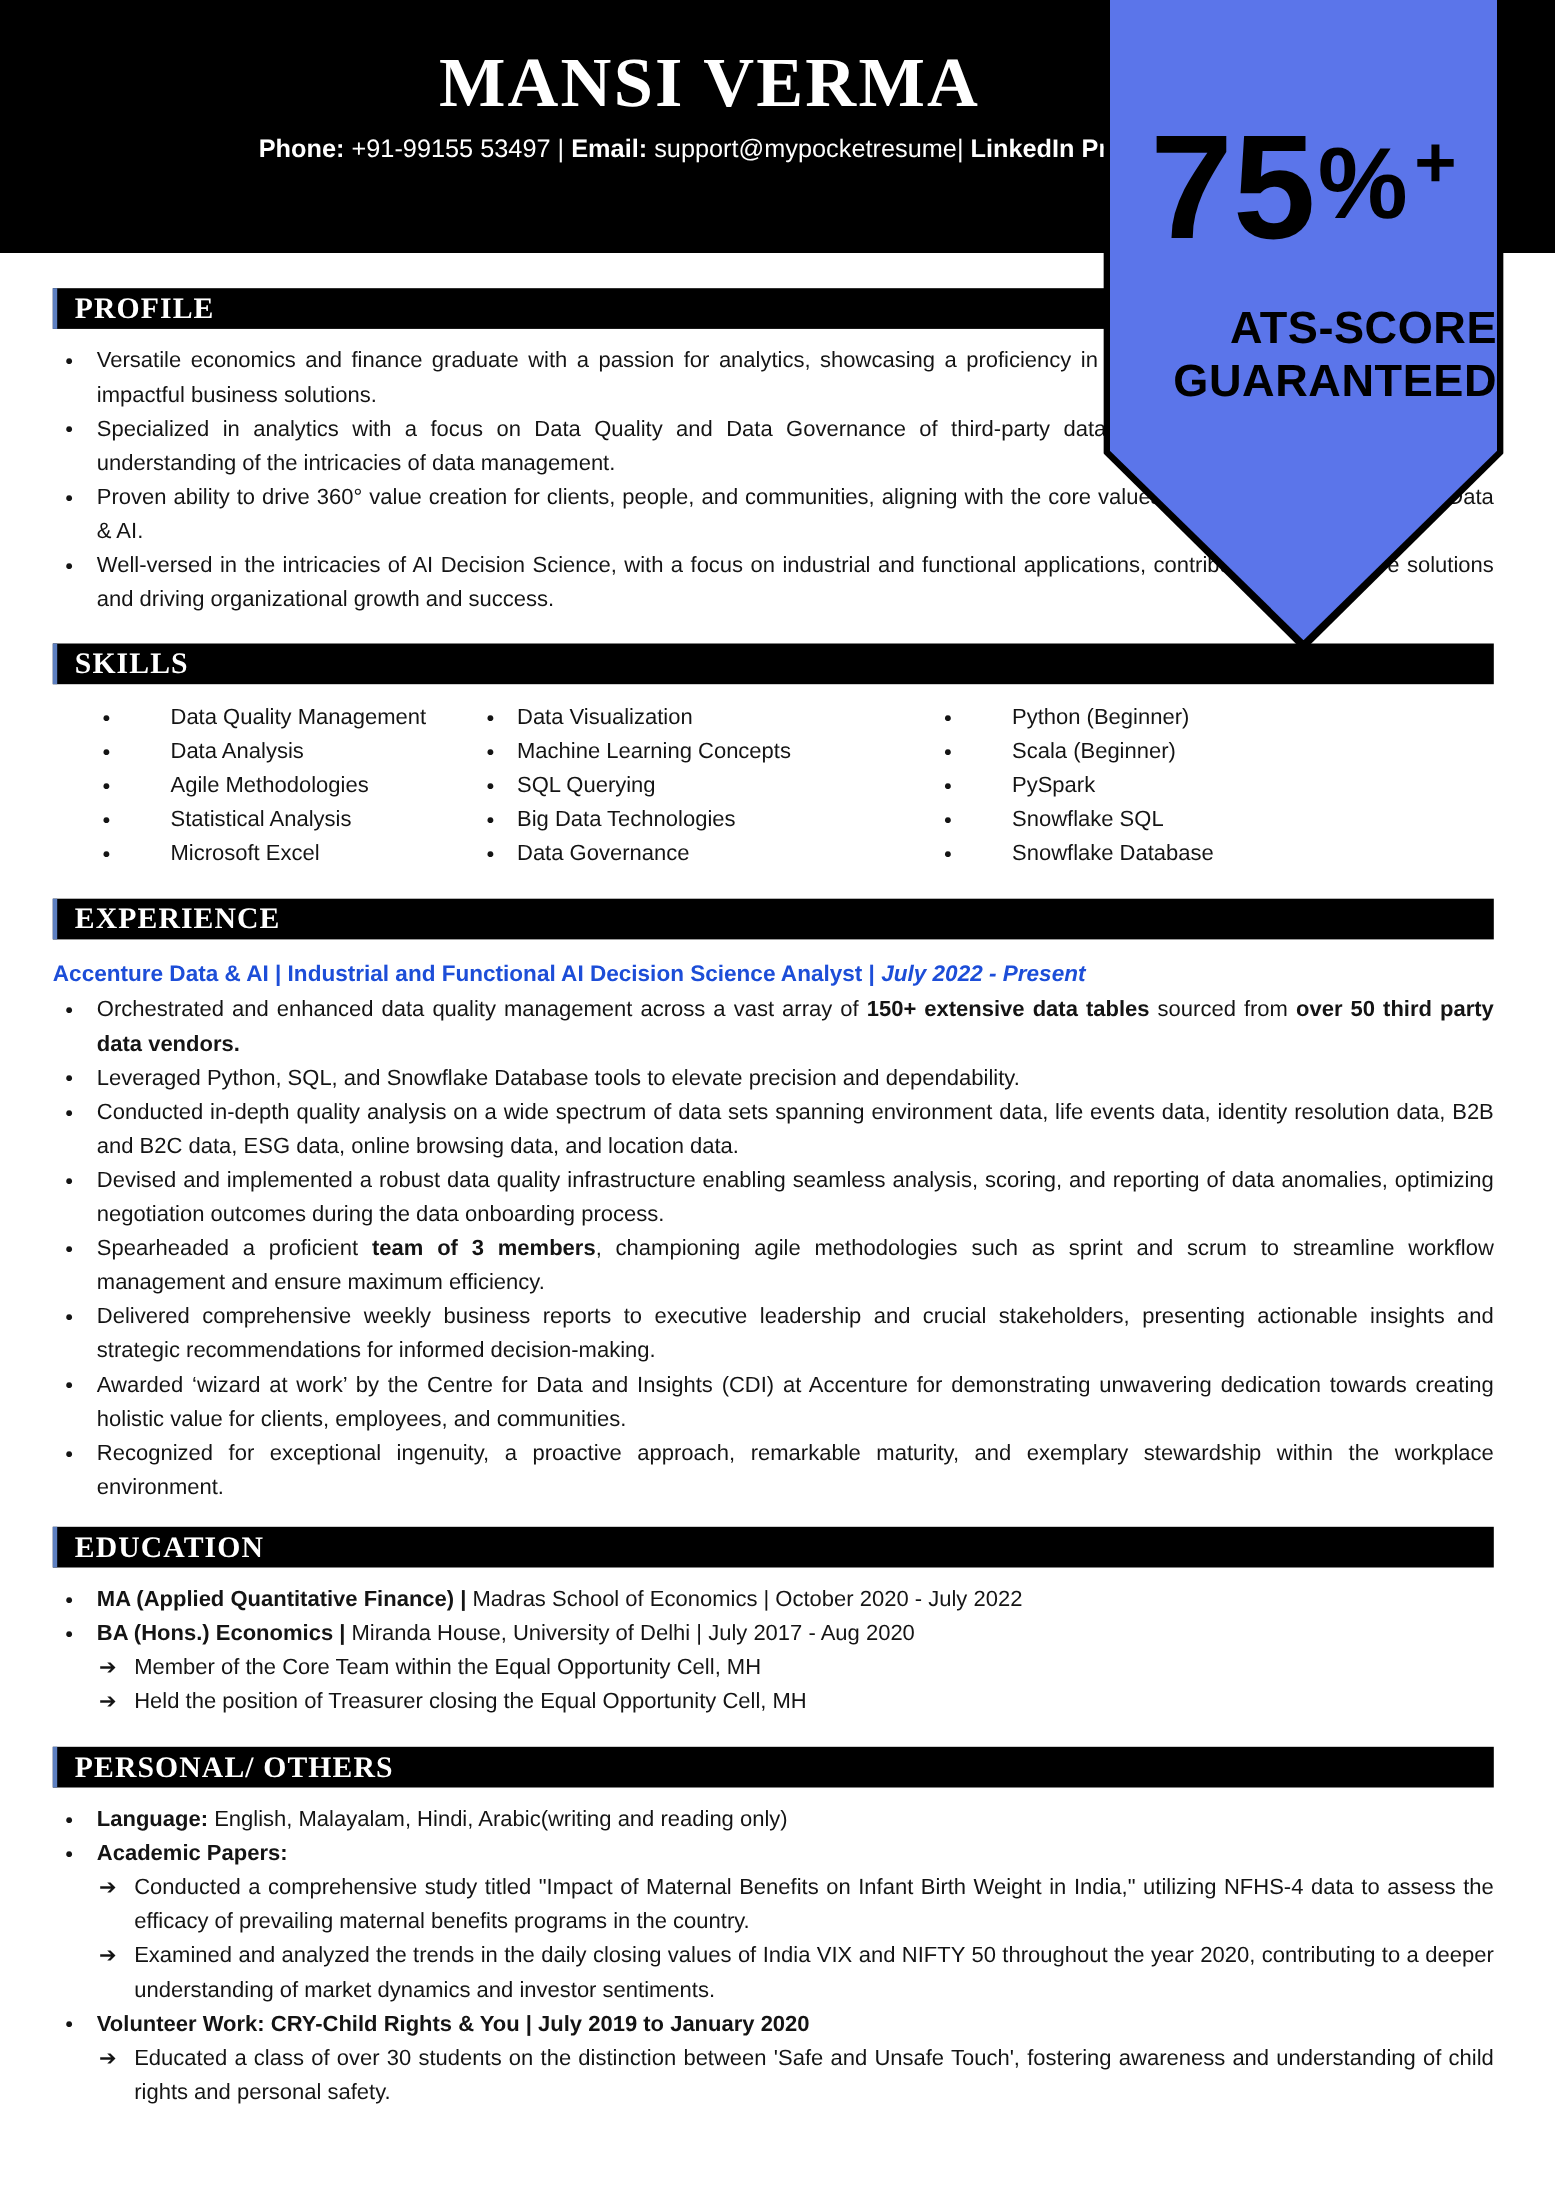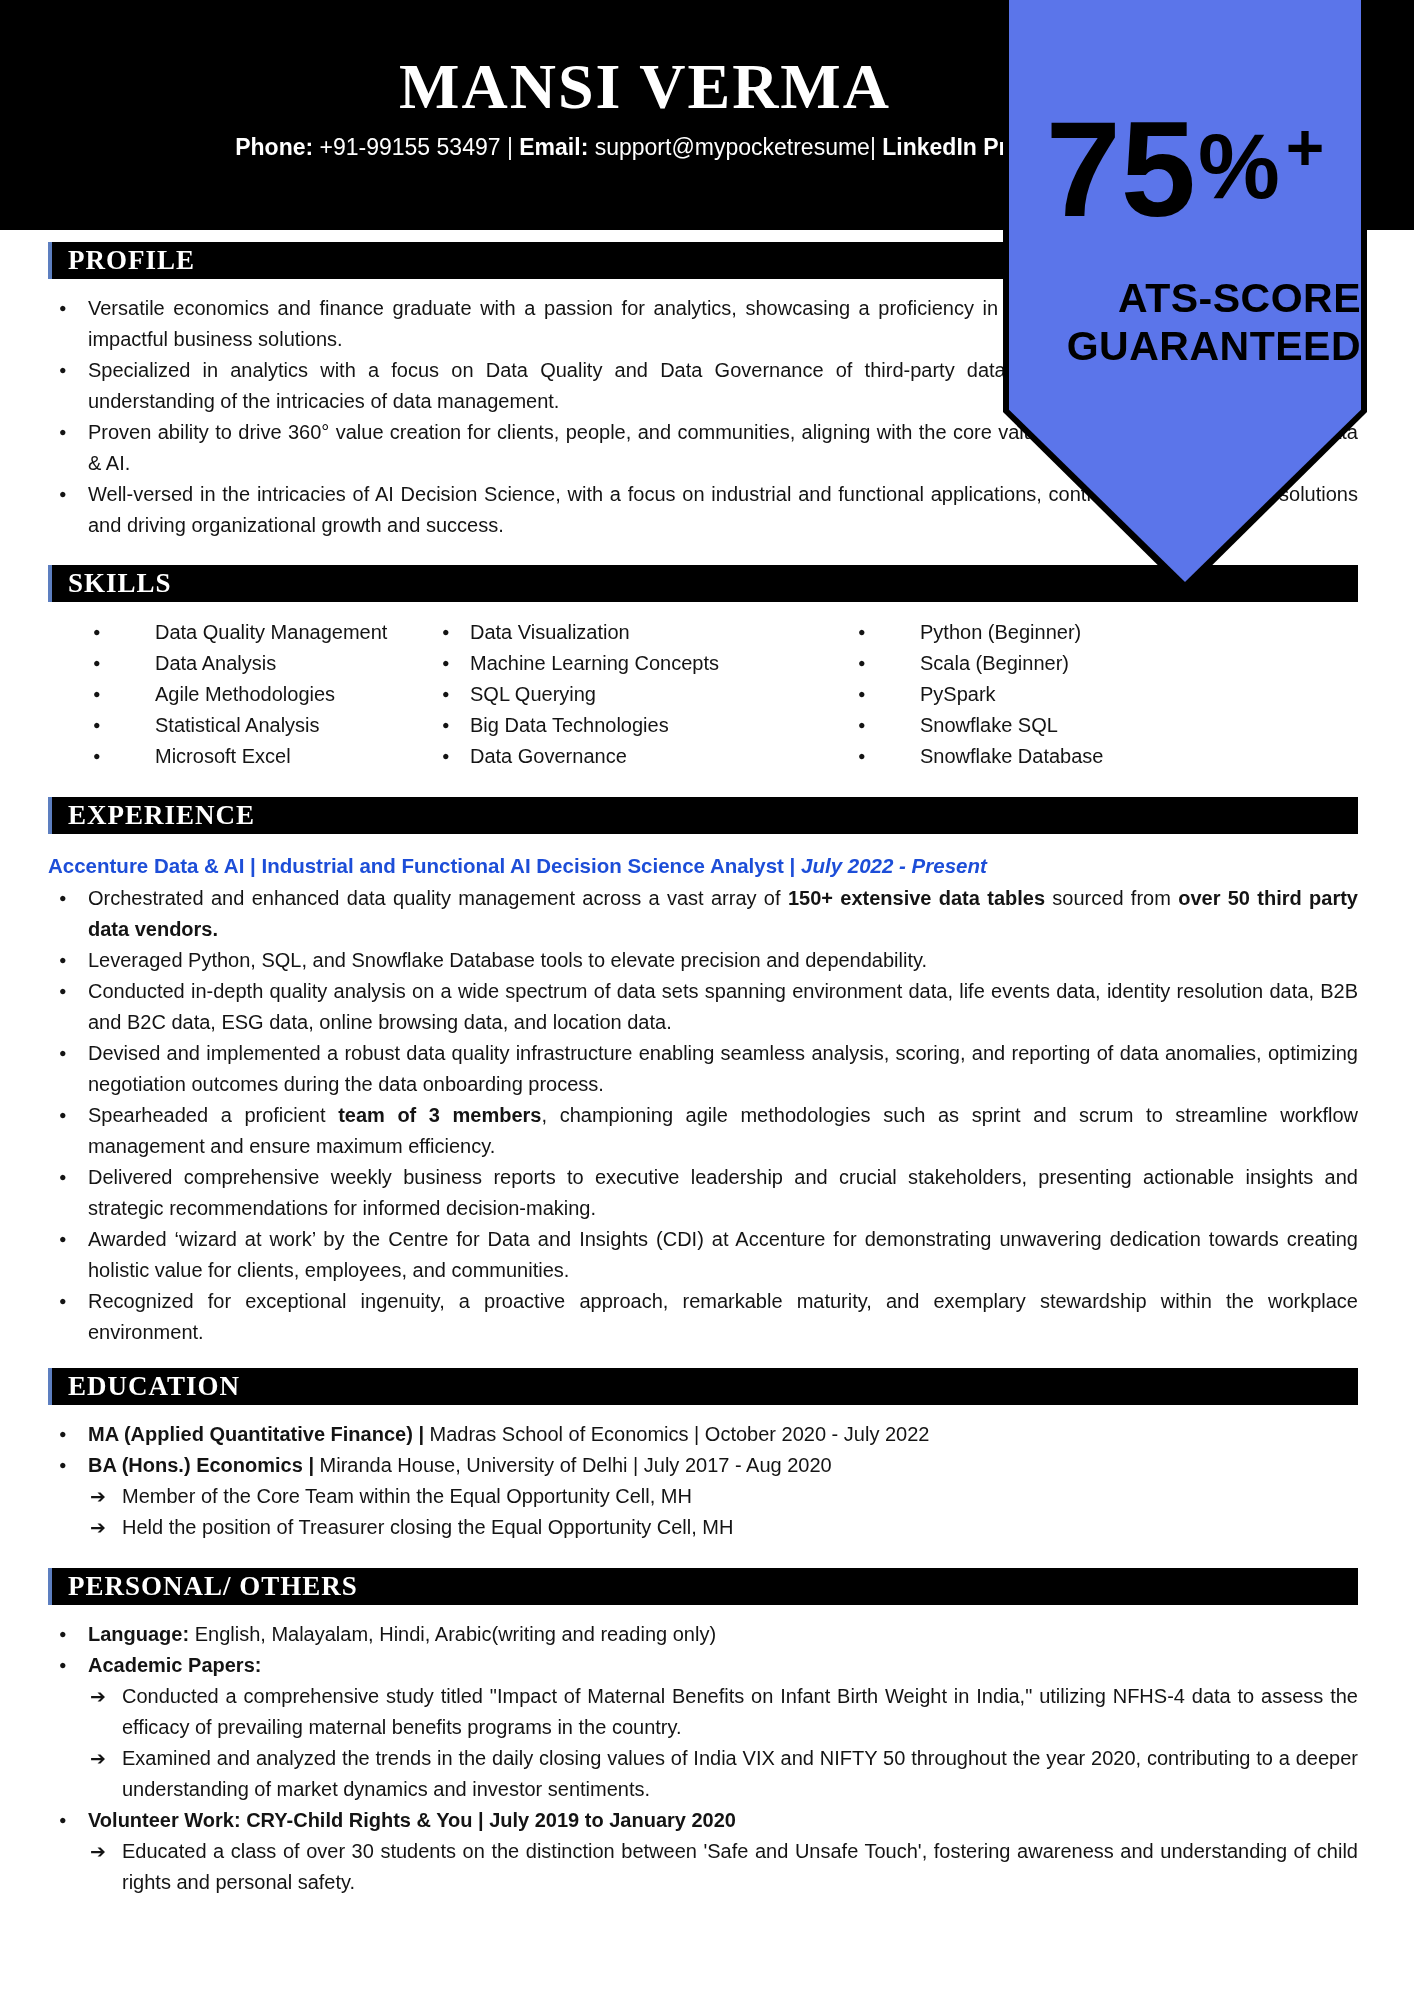--- a/index.html
+++ b/index.html
@@ -2,21 +2,21 @@
 <html><head>
 <meta charset="utf-8">
 <style>
   html,body{margin:0;padding:0;background:#ffffff;}
   .page{position:relative;width:1414px;height:2000px;background:#ffffff;overflow:hidden;
         font-family:"Liberation Sans",sans-serif;color:#141414;}
 
   
   .top-header{position:absolute;left:0;top:0;width:1414px;height:230px;background:#000;color:#fff;}
   .header-inner{width:1290px;text-align:center;}
-  .name{padding-top:52px;font-family:"Liberation Serif",serif;font-weight:700;
+  .name{padding-top:40px;font-family:"Liberation Serif",serif;font-weight:700;
         font-size:64px;letter-spacing:2px;line-height:1.1;}
   .contact{margin-top:12px;font-size:23px;white-space:nowrap;}
   .contact span{display:inline;}
 
   
   .ribbon-outer{position:absolute;left:1003px;top:0;width:364px;height:592px;z-index:10;background:#000;
         clip-path:polygon(0 0,100% 0,100% 69.6%,50% 100%,0 69.6%);}
   .ribbon-inner{position:absolute;left:6px;right:6px;top:0;bottom:10px;background:#5b75ea;color:#000000;
         clip-path:polygon(0 0,100% 0,100% 70.4%,50% 100%,0 70.4%);font-weight:700;}
   .score-row{position:absolute;top:102px;left:0;right:0;display:flex;justify-content:center;
@@ -56,21 +56,21 @@
 
   <div class="top-header" style="background: rgb(0, 0, 0);">
     <div class="header-inner">
       <div class="name">MANSI VERMA</div>
       <div class="contact"><span style="font-weight: 700;">Phone:</span><span> +91-99155 53497 </span><span>| </span><span style="font-weight: 700;"> Email: </span><span style=" text-align: center;">support@mypocketresume</span><span>| </span><span style="font-weight: 700;">LinkedIn Profile</span></div>
     </div>
   </div>
 
   <div class="content">
 
-    <div class="secbar" style="margin-top: 12px; background: rgb(0, 0, 0); border-left-color: rgb(93, 127, 192);">PROFILE</div>
+    <div class="secbar" style="margin-top: 32px; background: rgb(0, 0, 0); border-left-color: rgb(93, 127, 192);">PROFILE</div>
     <ul class="doclist" style="margin-top:14px">
         <li><span class="mk-dot">●</span><span>Versatile economics and finance graduate with a passion for analytics, showcasing a proficiency in blending data-driven expertise to drive impactful business solutions.</span></li>
         <li><span class="mk-dot">●</span><span>Specialized in analytics with a focus on Data Quality and Data Governance of third-party data sources, acquiring a comprehensive understanding of the intricacies of data management.</span></li>
         <li><span class="mk-dot">●</span><span>Proven ability to drive 360° value creation for clients, people, and communities, aligning with the core values and objectives of Accenture Data &amp; AI.</span></li>
         <li><span class="mk-dot">●</span><span>Well-versed in the intricacies of AI Decision Science, with a focus on industrial and functional applications, contributing to innovative solutions and driving organizational growth and success.</span></li>
       </ul>
 
     <div class="secbar" style="margin-top: 24px; background: rgb(0, 0, 0); border-left-color: rgb(93, 127, 192);">SKILLS</div>
     <div class="skills-block" style="margin-top:15px">
       <div class="skillcol c1" style="left:45px">

